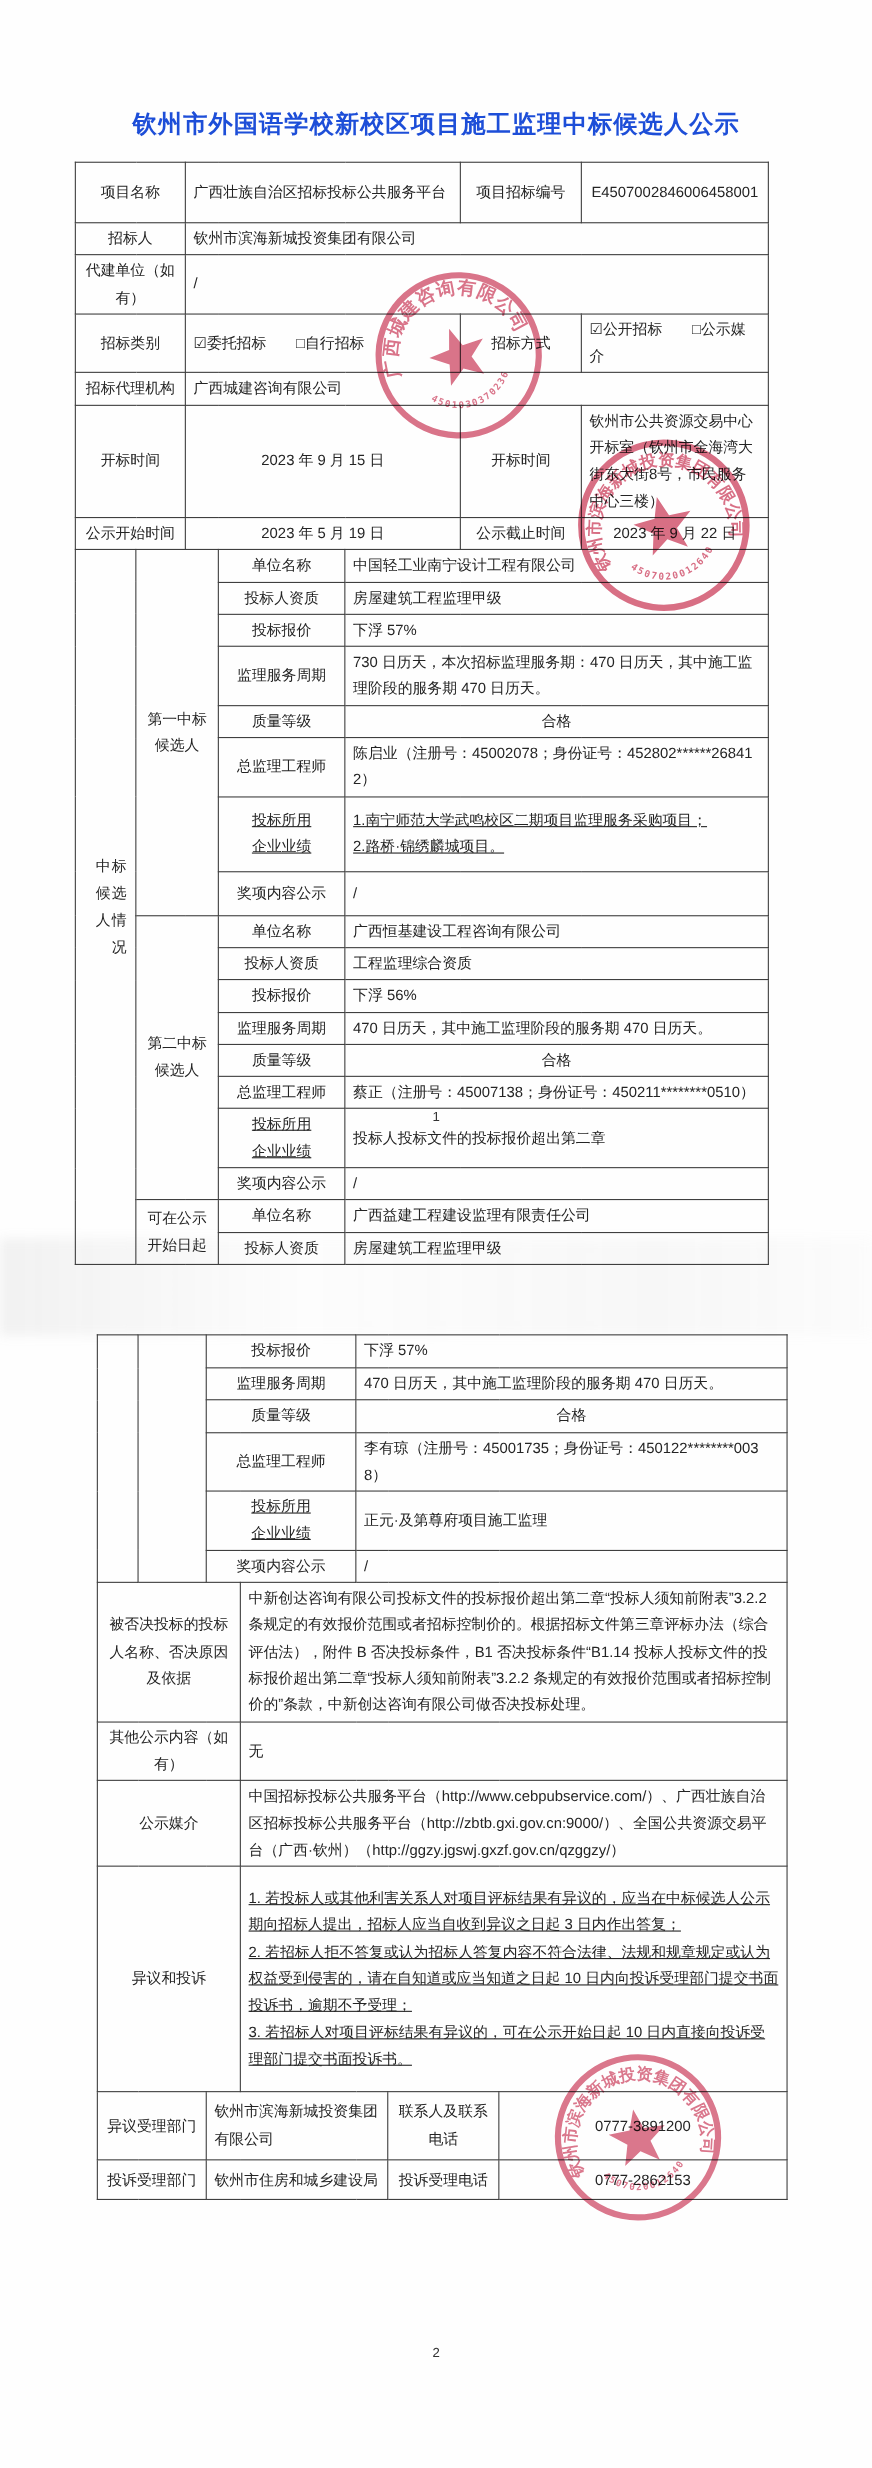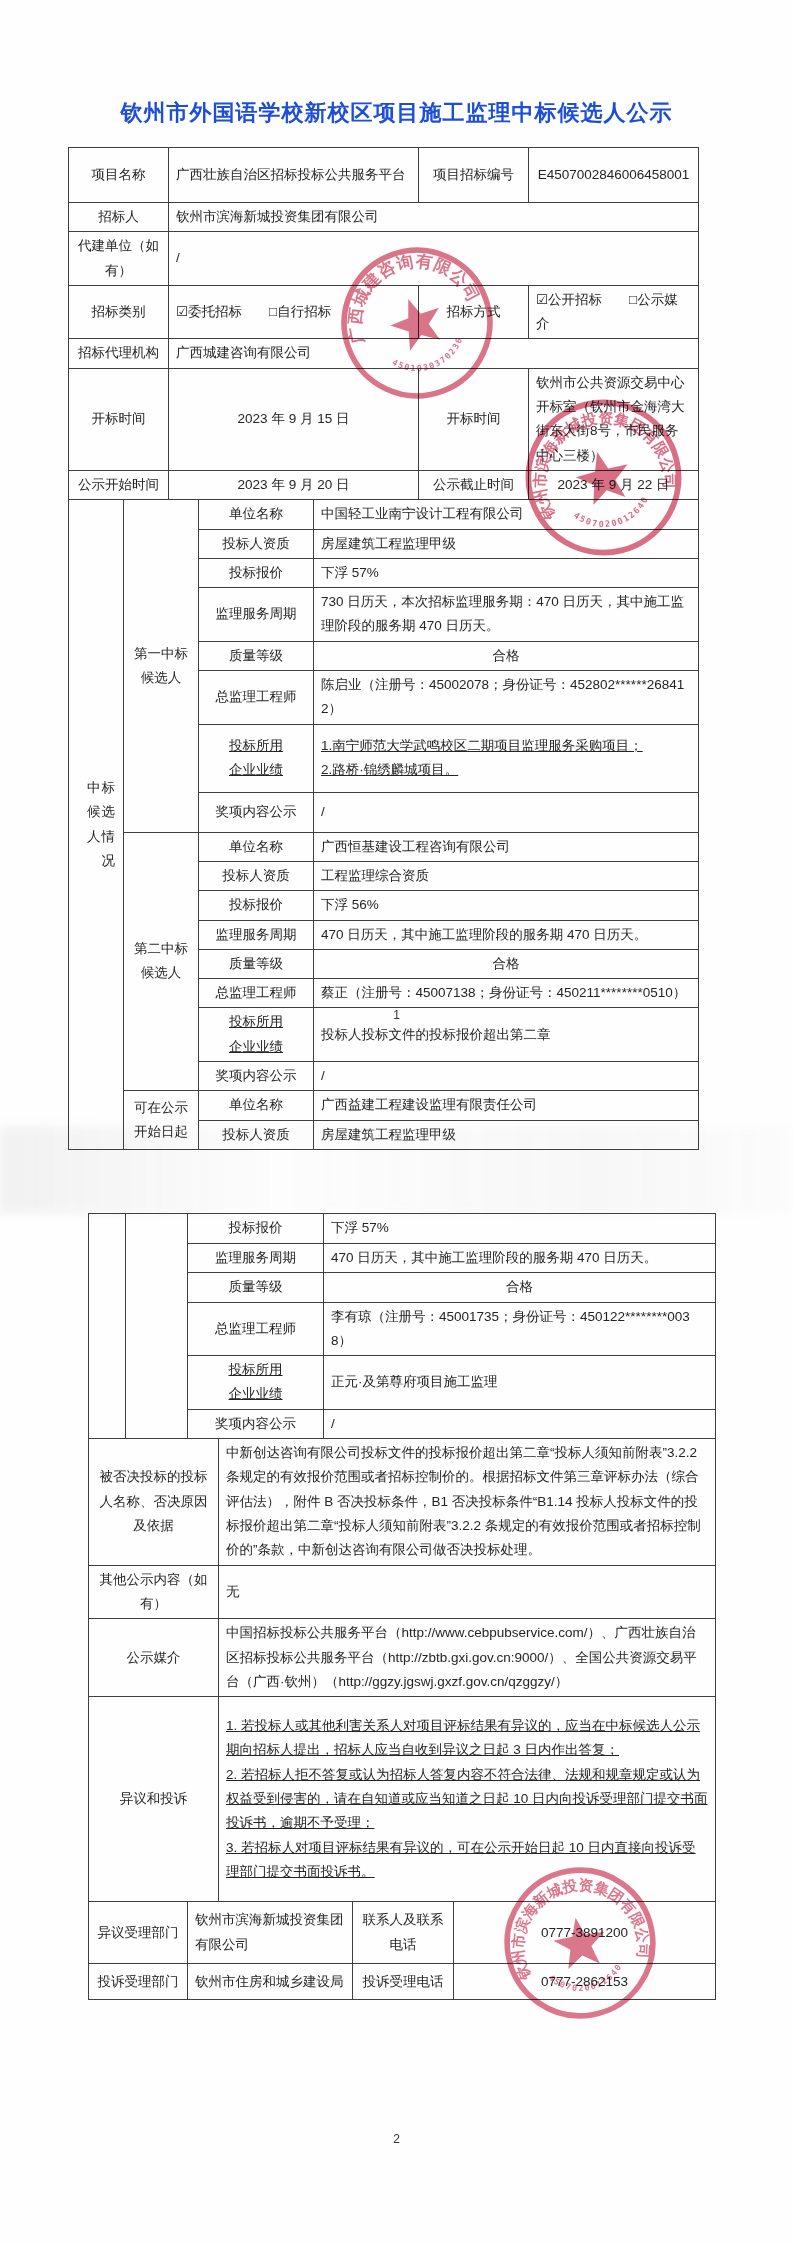--- a/index.html
+++ b/index.html
@@ -128,21 +128,21 @@
       <td class="val" colspan="5">广西城建咨询有限公司</td>
     </tr>
     <tr class="r76">
       <td class="lbl" colspan="2">开标时间</td>
       <td class="center" colspan="3">2023 年 9 月 15 日</td>
       <td class="lbl">开标时间</td>
       <td class="val small">钦州市公共资源交易中心开标室（钦州市金海湾大街东大街8号，市民服务中心三楼）</td>
     </tr>
     <tr class="r29">
       <td class="lbl" colspan="2">公示开始时间</td>
-      <td class="center" colspan="3">2023 年 9 月 20 日</td>
+      <td class="center" colspan="3">2023 年 5 月 19 日</td>
       <td class="lbl">公示截止时间</td>
       <td class="center">2023 年 9 月 22 日</td>
     </tr>
 
     <tr class="r28">
       <td class="vert" rowspan="18">中标候选人情况</td>
       <td class="rank" rowspan="8" colspan="2">第一中标候选人</td>
       <td class="lbl">单位名称</td>
       <td class="val" colspan="3">中国轻工业南宁设计工程有限公司</td>
     </tr>

